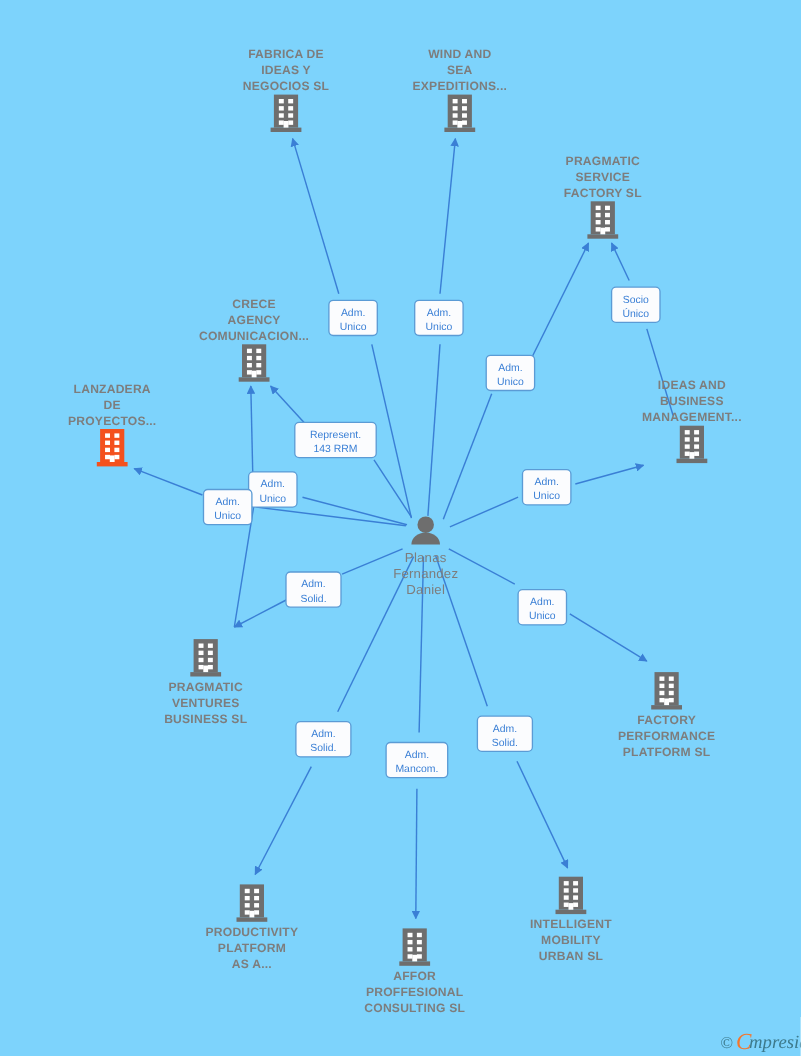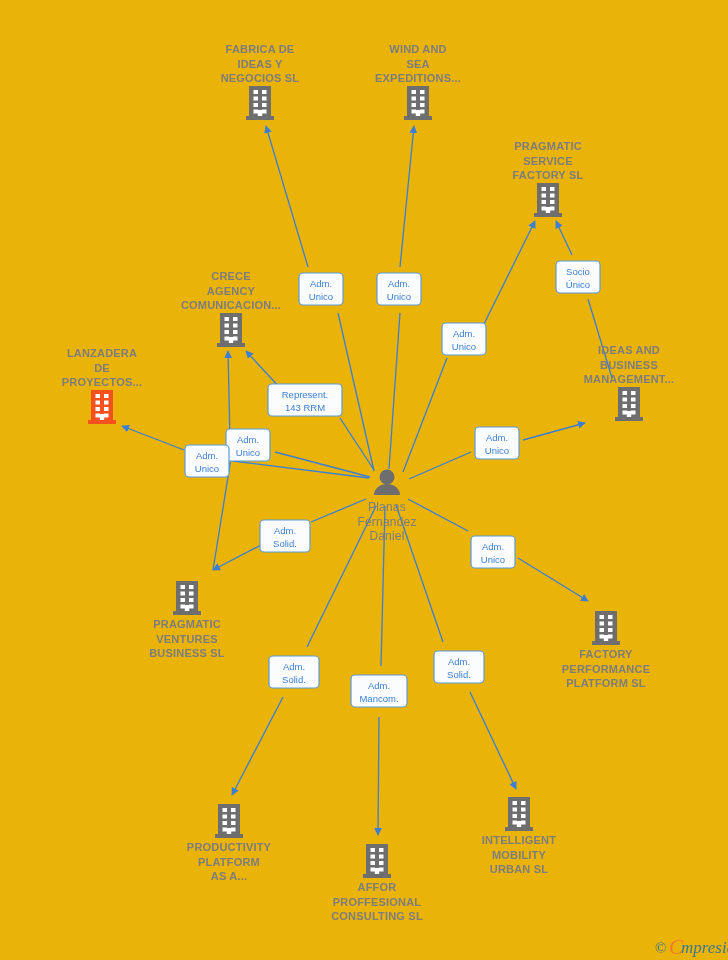--- a/index.html
+++ b/index.html
@@ -10,21 +10,21 @@
   body {
     width: 728px;
     height: 960px;
     font-family: "Liberation Sans", sans-serif;
     overflow: hidden;
   }
   #graph-root {
     position: relative;
     width: 728px;
     height: 960px;
-    background: #eab308;
+    background: #7dd3fc;
   }
   svg.graph-canvas {
     position: absolute;
     top: 0;
     left: 0;
     width: 728px;
     height: 960px;
     display: block;
   }
   .node-label {

